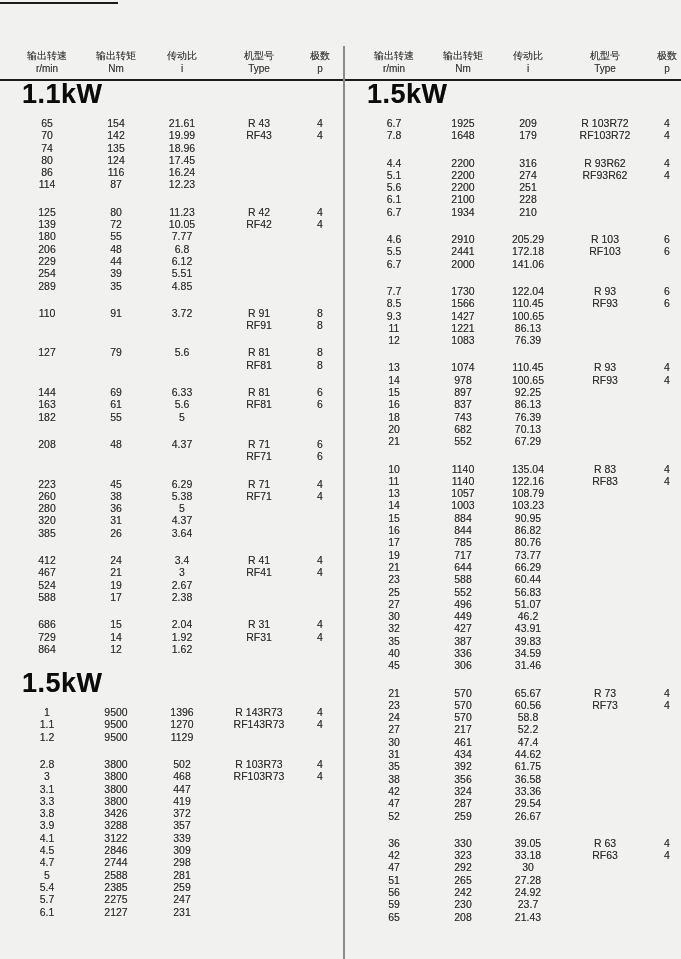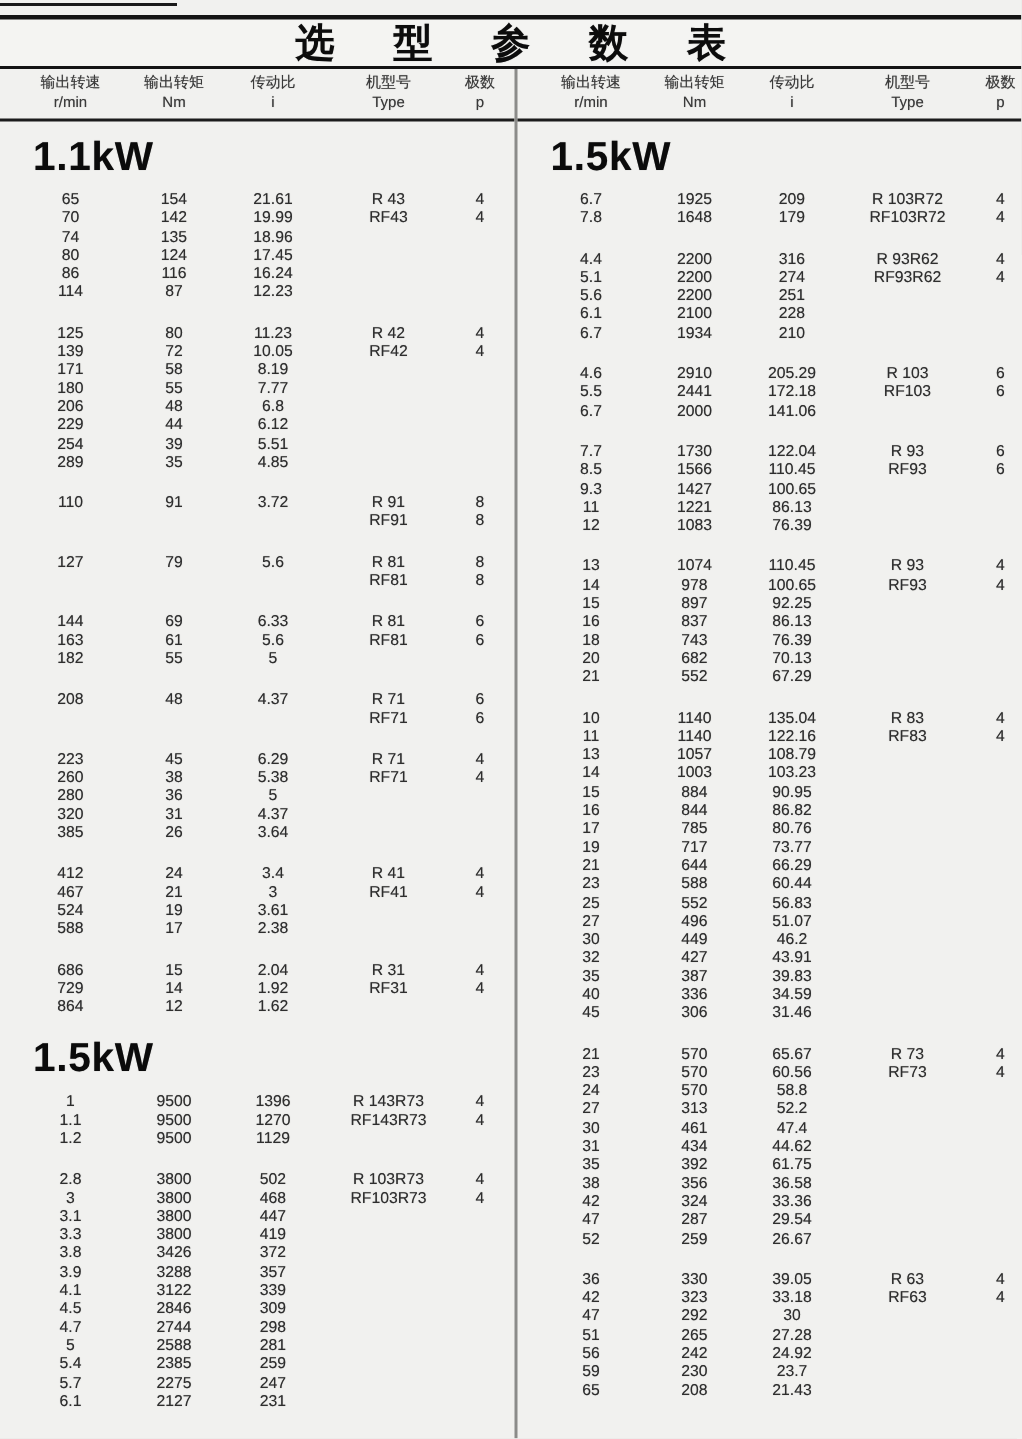--- a/index.html
+++ b/index.html
@@ -23,39 +23,36 @@
   .half { box-sizing:border-box; }
   .half.left  { width:343px; }
   .half.right { width:338px; border-left:2px solid #8b8b89; }
   .hrow {
     height:33px; border-bottom:2.5px solid #1c1c1c;
     display:grid; align-items:center;
   }
   .left .hrow,  .left .trow  { grid-template-columns:78px 60px 72px 82px 40px; padding-left:8px; }
   .right .hrow, .right .trow { grid-template-columns:78px 60px 70px 84px 40px; padding-left:10px; }
   .hcell { text-align:center; font-size:10px; line-height:12.5px; color:#3a3a3a; }
-  .tbody { padding-top:10px; }
+  .tbody { }
   .kw-heading {
     font-size:27px; font-weight:bold; line-height:27px; margin:0 0 9px 22px;
     color:#0b0b0b; letter-spacing:.5px;
   }
   .kw-heading.mid { margin-top:13px; }
   .group { margin-bottom:15px; }
   .trow { display:grid; height:12.3px; font-size:10.5px; line-height:12.3px; align-items:center; }
   .cell { text-align:center; white-space:pre; }
 </style>
 </head>
 <body>
 
 <div class="page">
   <div class="top-mark"></div>
 
-  <div class="title-band">
-    <h1 class="title">选 型 参 数 表</h1>
-  </div>
 
   <div class="content">
     <div class="half left">
       <div class="hrow">
           <div class="hcell">
             <div class="hlabel">输出转速</div>
             <div class="hunit">r/min</div>
           </div>
           <div class="hcell">
             <div class="hlabel">输出转矩</div>
@@ -127,27 +124,20 @@
               <span class="cell">11.23</span>
               <span class="cell">R 42</span>
               <span class="cell">4</span>
             </div>
             <div class="trow">
               <span class="cell">139</span>
               <span class="cell">72</span>
               <span class="cell">10.05</span>
               <span class="cell">RF42</span>
               <span class="cell">4</span>
-            </div>
-            <div class="trow">
-              <span class="cell">171</span>
-              <span class="cell">58</span>
-              <span class="cell">8.19</span>
-              <span class="cell"></span>
-              <span class="cell"></span>
             </div>
             <div class="trow">
               <span class="cell">180</span>
               <span class="cell">55</span>
               <span class="cell">7.77</span>
               <span class="cell"></span>
               <span class="cell"></span>
             </div>
             <div class="trow">
               <span class="cell">206</span>
@@ -297,21 +287,21 @@
             <div class="trow">
               <span class="cell">467</span>
               <span class="cell">21</span>
               <span class="cell">3</span>
               <span class="cell">RF41</span>
               <span class="cell">4</span>
             </div>
             <div class="trow">
               <span class="cell">524</span>
               <span class="cell">19</span>
-              <span class="cell">3.61</span>
+              <span class="cell">2.67</span>
               <span class="cell"></span>
               <span class="cell"></span>
             </div>
             <div class="trow">
               <span class="cell">588</span>
               <span class="cell">17</span>
               <span class="cell">2.38</span>
               <span class="cell"></span>
               <span class="cell"></span>
             </div>
@@ -785,21 +775,21 @@
             </div>
             <div class="trow">
               <span class="cell">24</span>
               <span class="cell">570</span>
               <span class="cell">58.8</span>
               <span class="cell"></span>
               <span class="cell"></span>
             </div>
             <div class="trow">
               <span class="cell">27</span>
-              <span class="cell">313</span>
+              <span class="cell">217</span>
               <span class="cell">52.2</span>
               <span class="cell"></span>
               <span class="cell"></span>
             </div>
             <div class="trow">
               <span class="cell">30</span>
               <span class="cell">461</span>
               <span class="cell">47.4</span>
               <span class="cell"></span>
               <span class="cell"></span>

